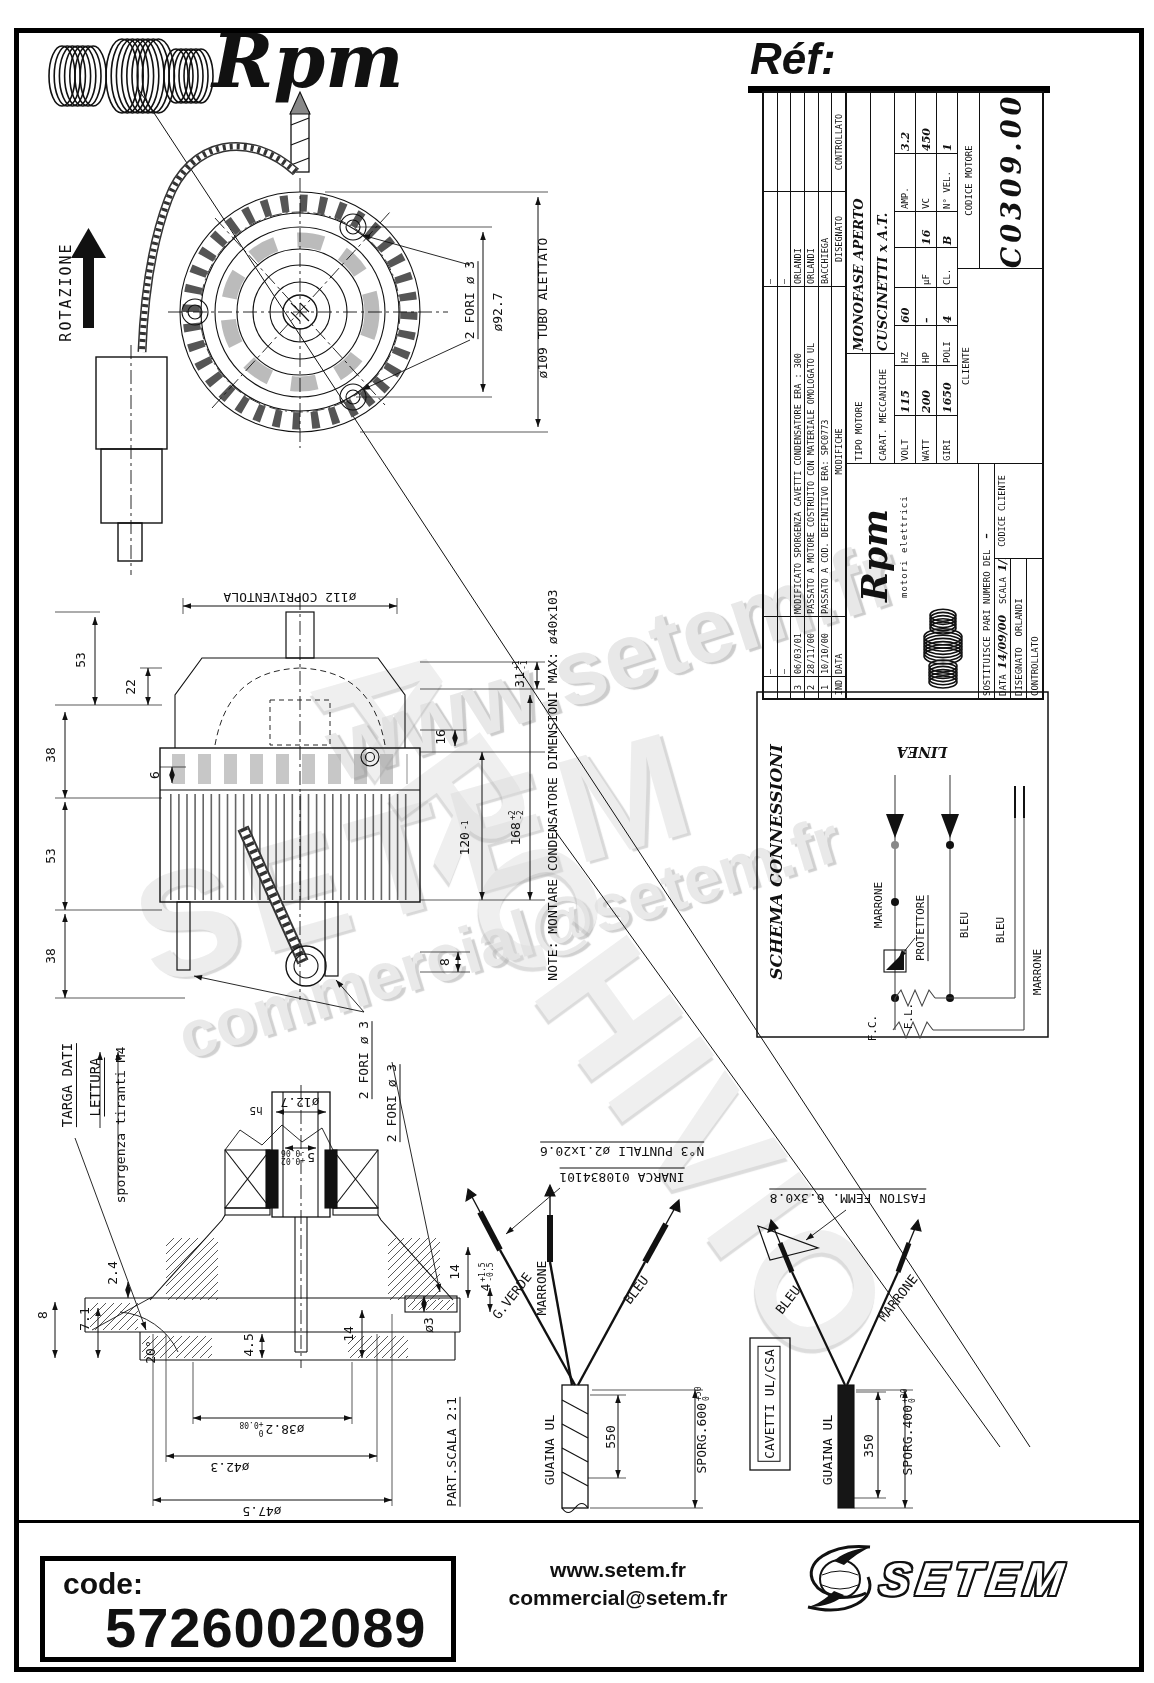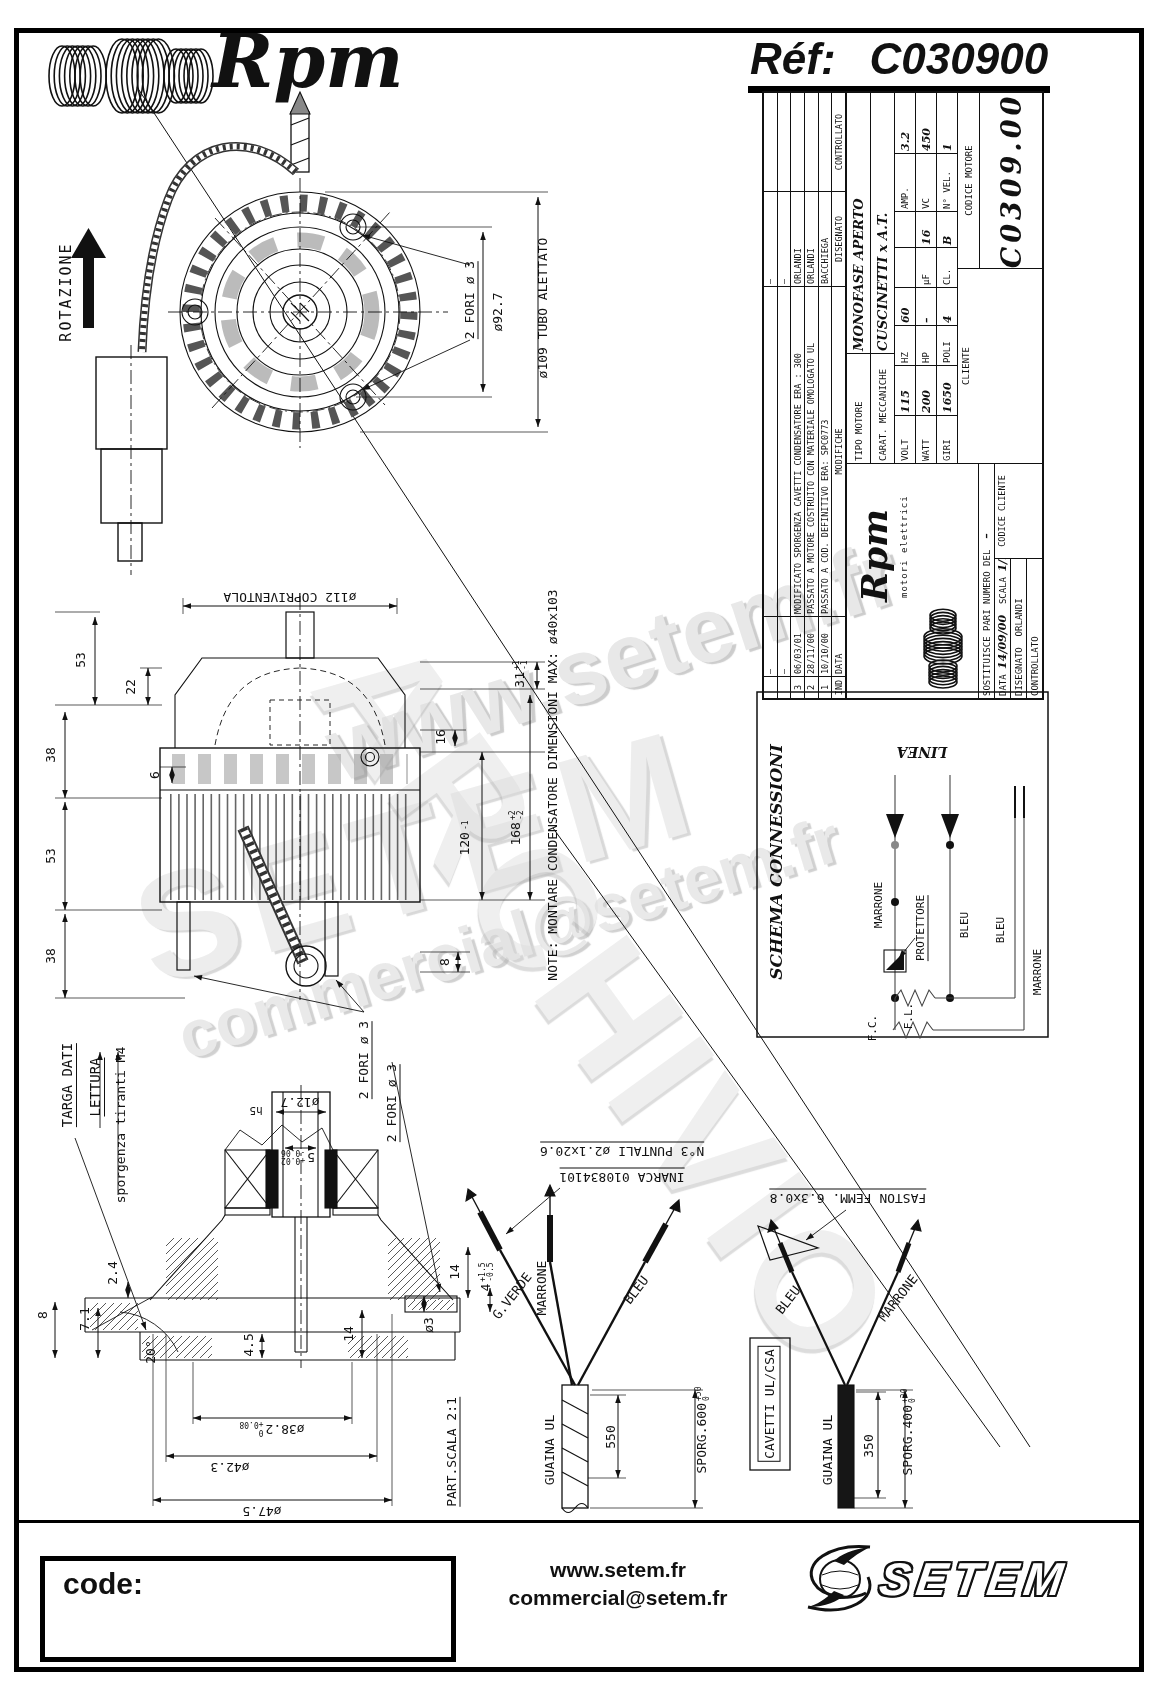--- a/index.html
+++ b/index.html
@@ -485,21 +485,20 @@
       <ellipse cx="140" cy="64" rx="12" ry="27" fill="none" stroke="#111" stroke-width="1.6"></ellipse>
       <ellipse cx="145" cy="64" rx="12" ry="27" fill="none" stroke="#111" stroke-width="1.6"></ellipse>
       <ellipse cx="150" cy="64" rx="12" ry="27" fill="none" stroke="#111" stroke-width="1.6"></ellipse>
       <ellipse cx="155" cy="64" rx="12" ry="27" fill="none" stroke="#111" stroke-width="1.6"></ellipse>
       <ellipse cx="160" cy="64" rx="12" ry="27" fill="none" stroke="#111" stroke-width="1.6"></ellipse>
       <ellipse cx="165" cy="64" rx="12" ry="27" fill="none" stroke="#111" stroke-width="1.6"></ellipse>
     </svg>
   <div id="brand">Rpm</div>
   <div id="refblk">
     <span>Réf:</span>
-    <span>C030900</span>
   </div>
   <div id="refunder"></div>
 
   <div id="tb">
     <div id="rev">
       <div class="rrow">
         <div class="rc c1"></div>
           <div class="rc c2">–</div>
         <div class="rc c3"></div>
           <div class="rc c4">–</div>
@@ -785,20 +784,21 @@
   <div class="lab r90 sc" style="left:1000px;top:930px;">BLEU</div>
   <div class="lab r90 sc" style="left:1037px;top:972px;">MARRONE</div>
   <div class="lab r90 sc" style="left:908px;top:1016px;">F.L.</div>
   <div class="lab r90 sc" style="left:872px;top:1028px;">F.C.</div>
 
   <div class="pborder"></div>
   <div class="fline"></div>
 
   <div id="codebox">
     <div class="cl">code:</div>
+    <div class="cv">5726002089</div>
   </div>
   <div class="fthost" style="left:468px;top:1556px;width:300px;font-weight:bold;font-size:21px;line-height:28px;">
     <div>www.setem.fr</div>
     <div>commercial@setem.fr</div>
   </div>
   <svg width="90" height="85" style="position:absolute;left:792px;top:1535px;z-index:3;">
     <ellipse cx="48" cy="44" rx="20" ry="19" fill="none" stroke="#111" stroke-width="2"></ellipse>
     <path d="M30,40 q18,-8 36,0 M30,50 q18,8 36,0" fill="none" stroke="#111" stroke-width="1"></path>
     <path d="M78,12 C38,8 10,28 22,48 C30,62 58,66 74,58" fill="none" stroke="#111" stroke-width="3"></path>
     <path d="M16,72 C56,82 86,64 76,42" fill="none" stroke="#111" stroke-width="3"></path>

